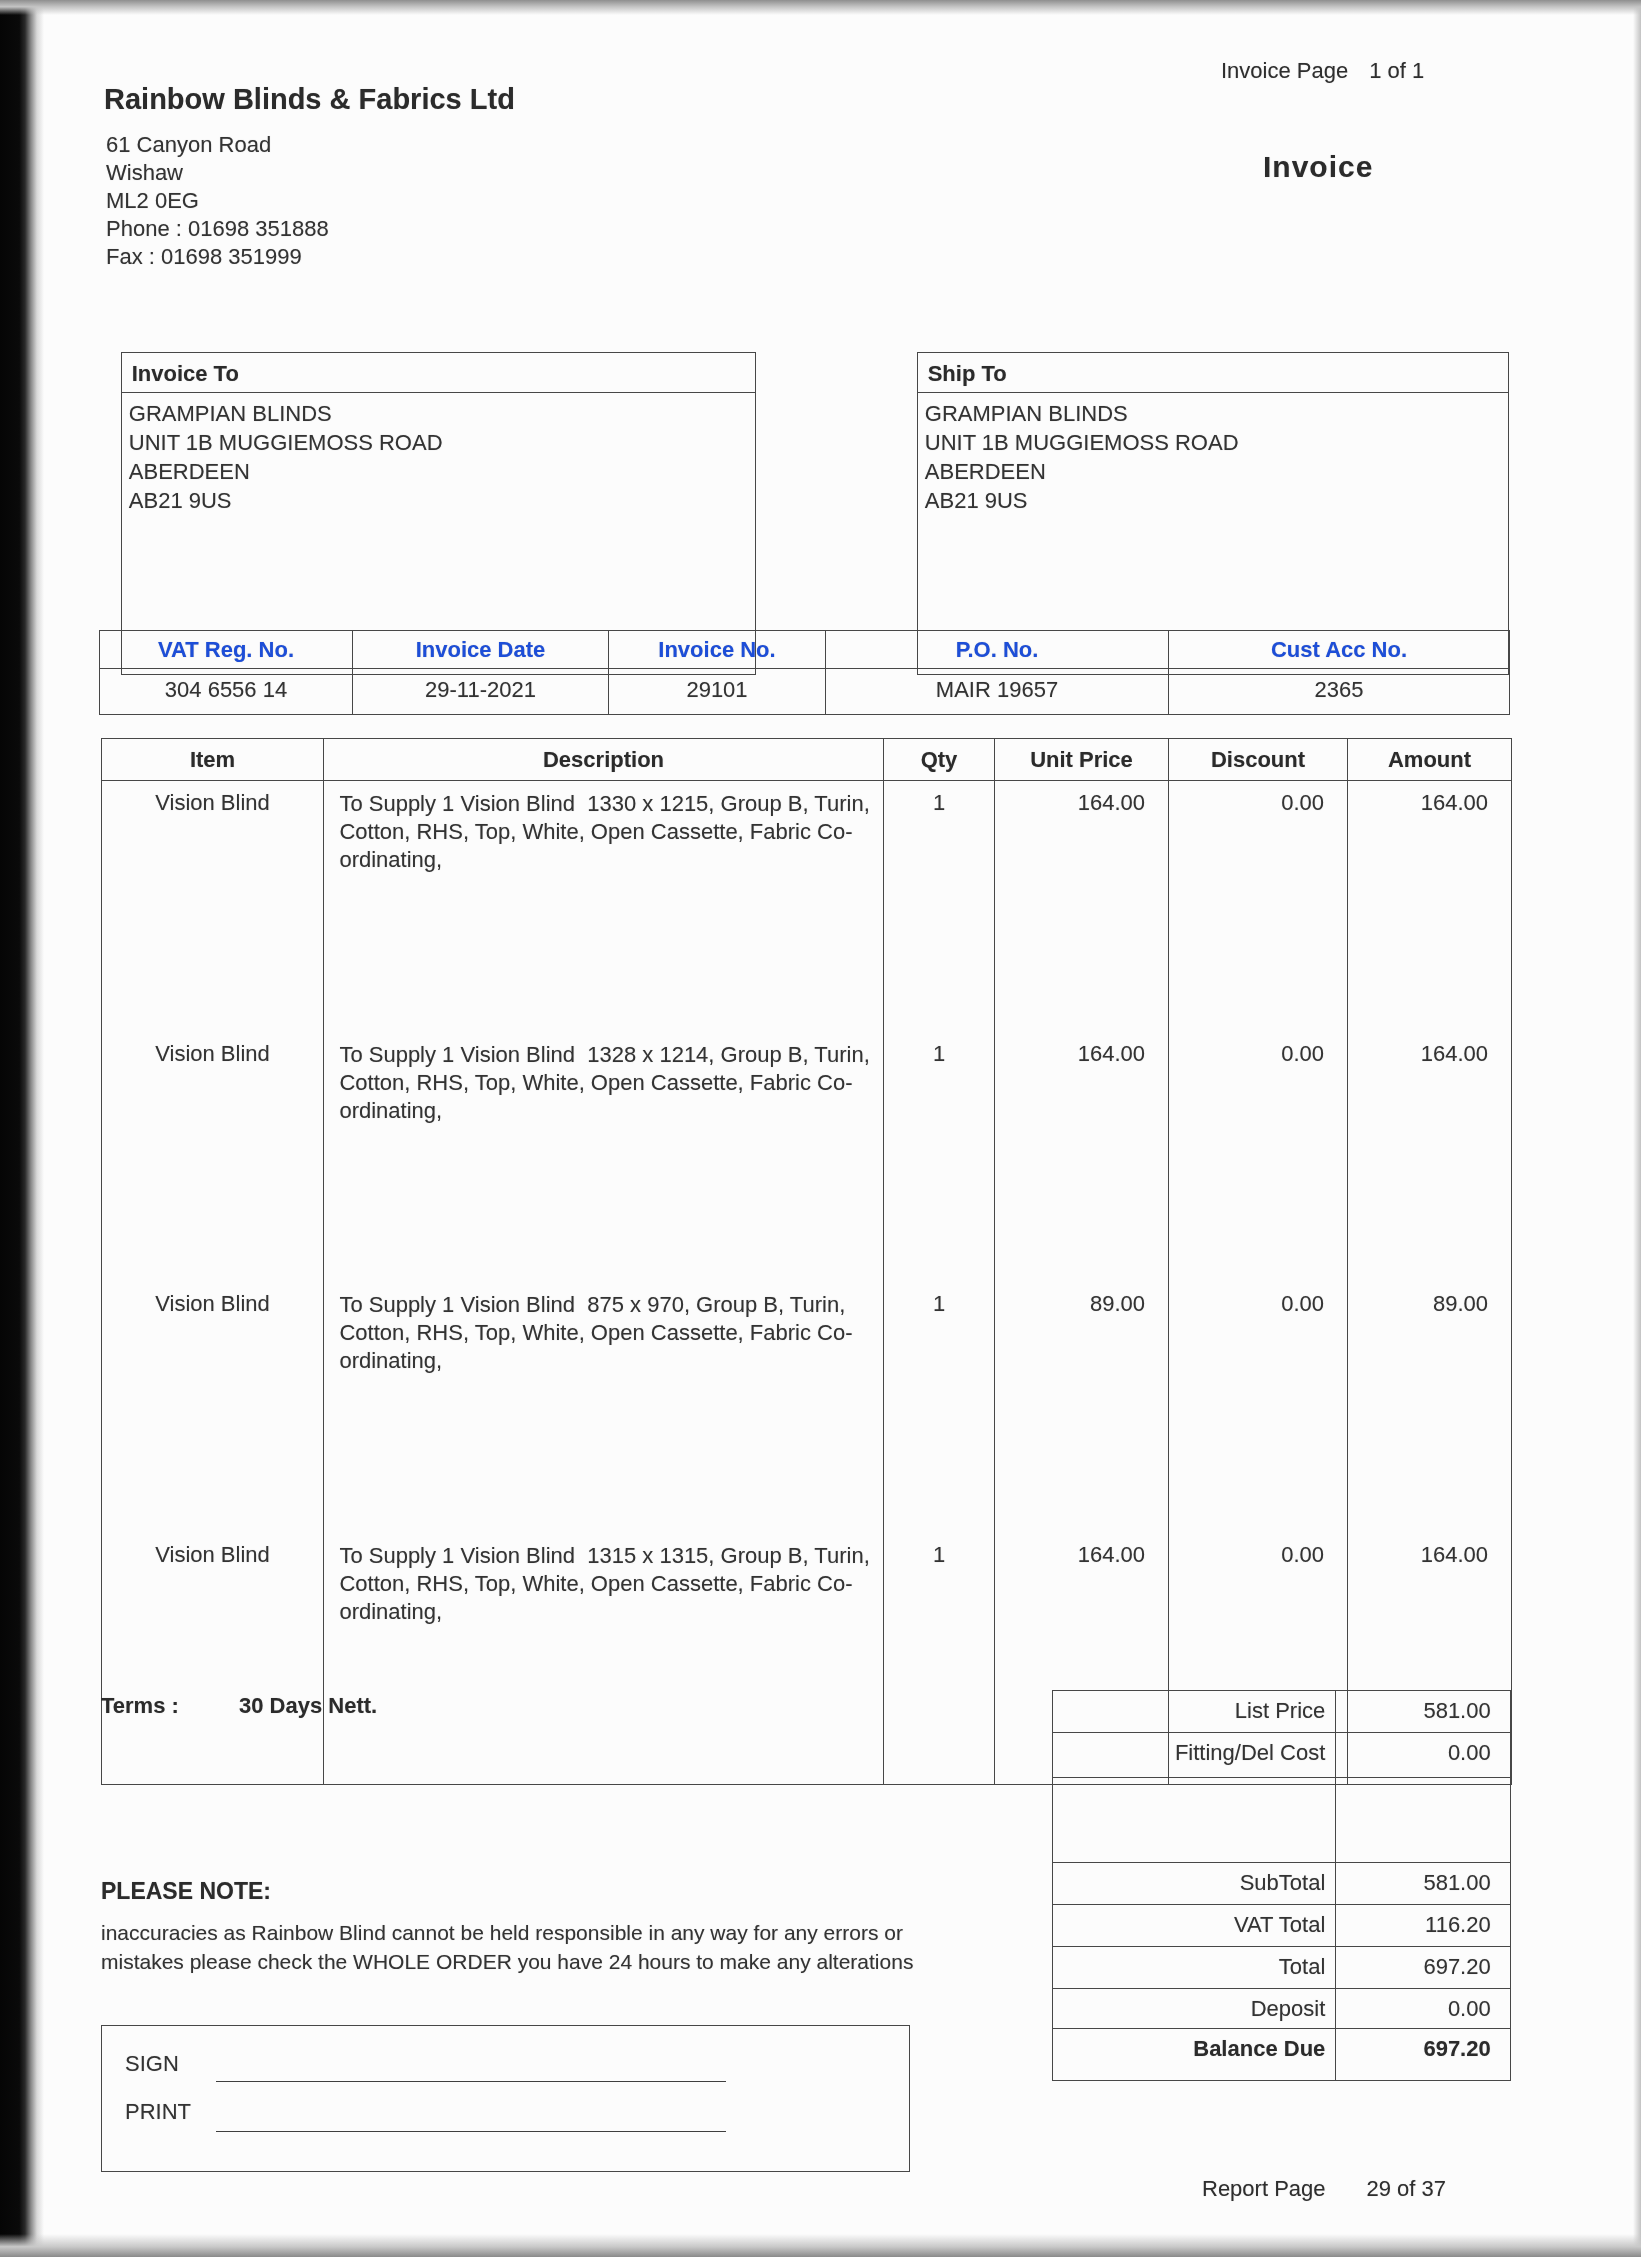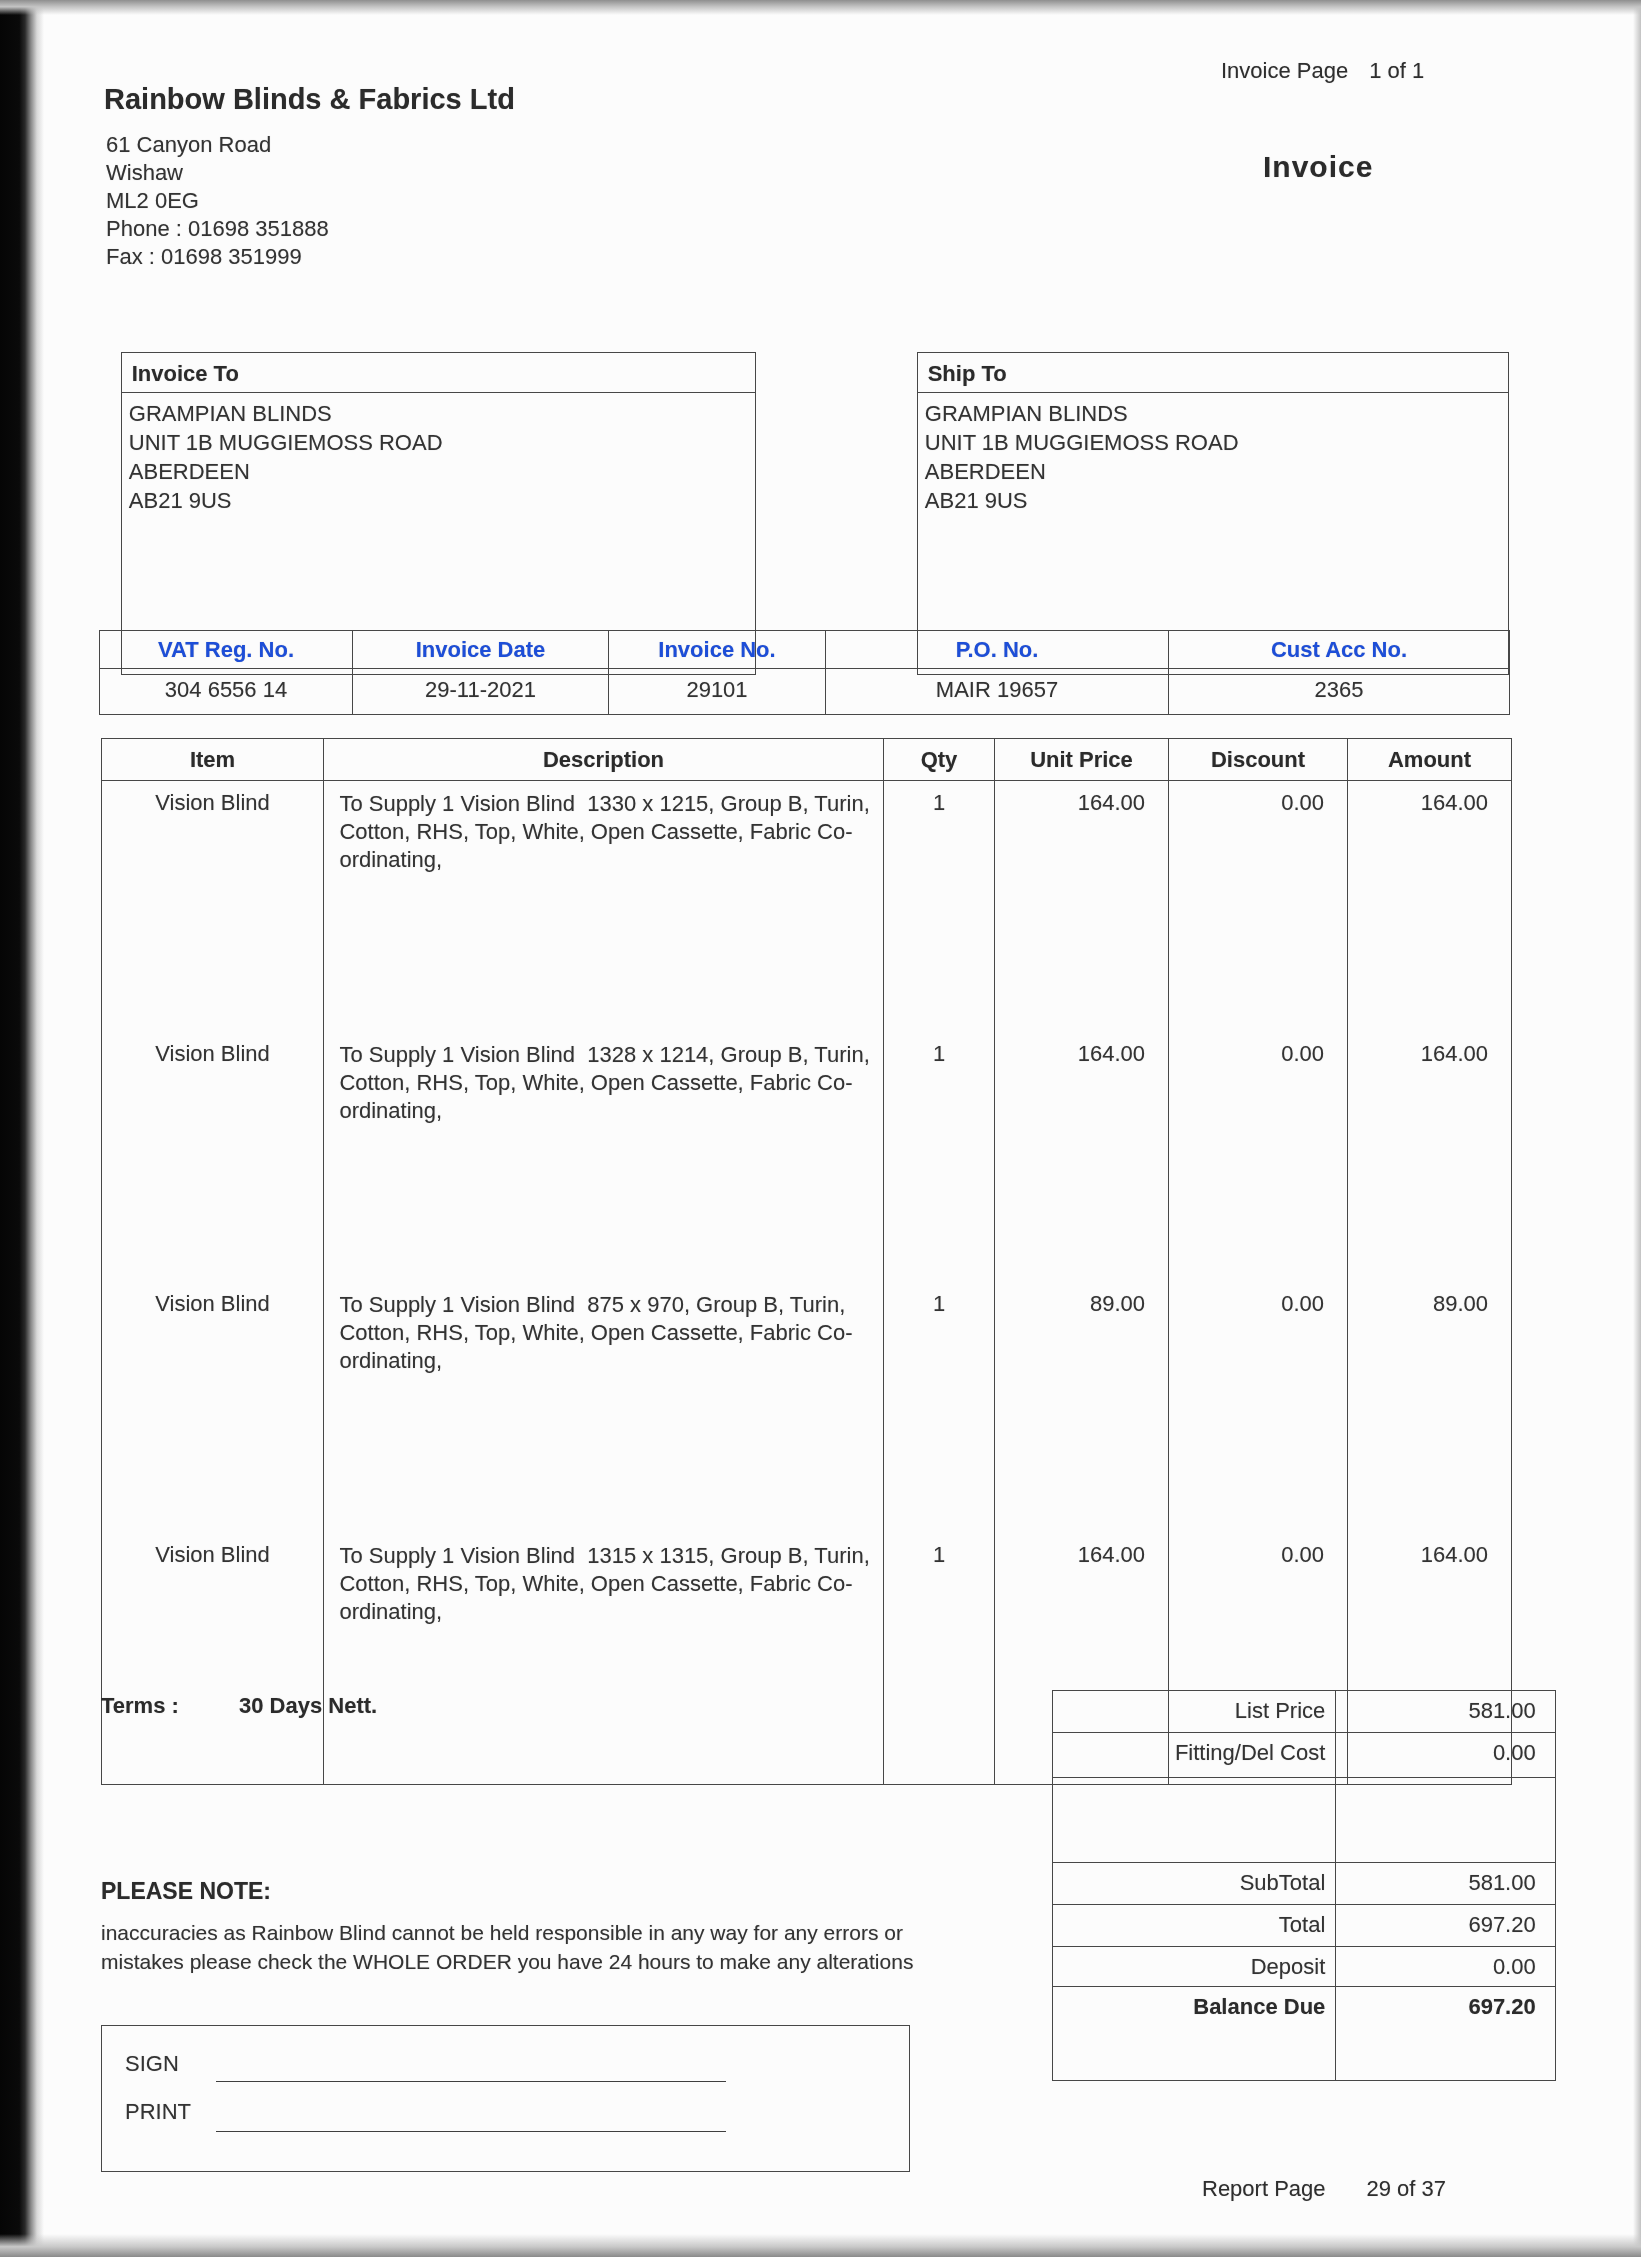--- a/index.html
+++ b/index.html
@@ -58,21 +58,21 @@
   .filler-row td { padding:0; }
 
   
   .terms-label { left:101px; top:1693px; font-size:22px; font-weight:bold; color:#2b2b2b; }
   .terms-value { left:239px; top:1693px; font-size:22px; font-weight:bold; color:#2b2b2b; }
   .bank-block { left:239px; top:1745px; font-size:22px; font-weight:bold; line-height:28px; color:#2b2b2b; }
   .note-title { left:101px; top:1878px; font-size:23px; font-weight:bold; color:#2b2b2b; }
   .note-body { left:101px; top:1919px; width:946px; font-size:21px; line-height:28.5px; color:#333; }
 
   
-  .totals-box { position:absolute; left:1052px; top:1690px; width:504px; height:391px;
+  .totals-box { position:absolute; left:1052px; top:1690px; width:459px; height:391px;
     border:1.9px solid #474747; font-size:22px; display:flex; flex-direction:column; }
   .t-row { display:flex; border-bottom:1.9px solid #474747; }
   .t-row:last-child { border-bottom:0; flex:1; }
   .t-label { width:283px; border-right:1.9px solid #474747; text-align:right; padding:6.8px 9.7px 0 0; color:#333; }
   .t-value { flex:1; text-align:right; padding:6.8px 19.3px 0 0; color:#333; }
   .t-bold .t-label, .t-bold .t-value { font-weight:bold; color:#2b2b2b; }
   .h43 { height:42px; } .h47 { height:45px; } .h88 { height:85px; } .h41 { height:40px; }
 
   
   .sign-box { position:absolute; left:101px; top:2025px; width:809px; height:147px;
@@ -245,20 +245,24 @@
     </div>
     <div class="t-row h88">
       <div class="t-label"></div>
       <div class="t-value"></div>
     </div>
     <div class="t-row h43">
       <div class="t-label">SubTotal</div>
       <div class="t-value">581.00</div>
     </div>
     <div class="t-row h43">
+      <div class="t-label">VAT Total</div>
+      <div class="t-value">116.20</div>
+    </div>
+    <div class="t-row h43">
       <div class="t-label">Total</div>
       <div class="t-value">697.20</div>
     </div>
     <div class="t-row h41">
       <div class="t-label">Deposit</div>
       <div class="t-value">0.00</div>
     </div>
     <div class="t-row t-bold">
       <div class="t-label">Balance Due</div>
       <div class="t-value">697.20</div>

